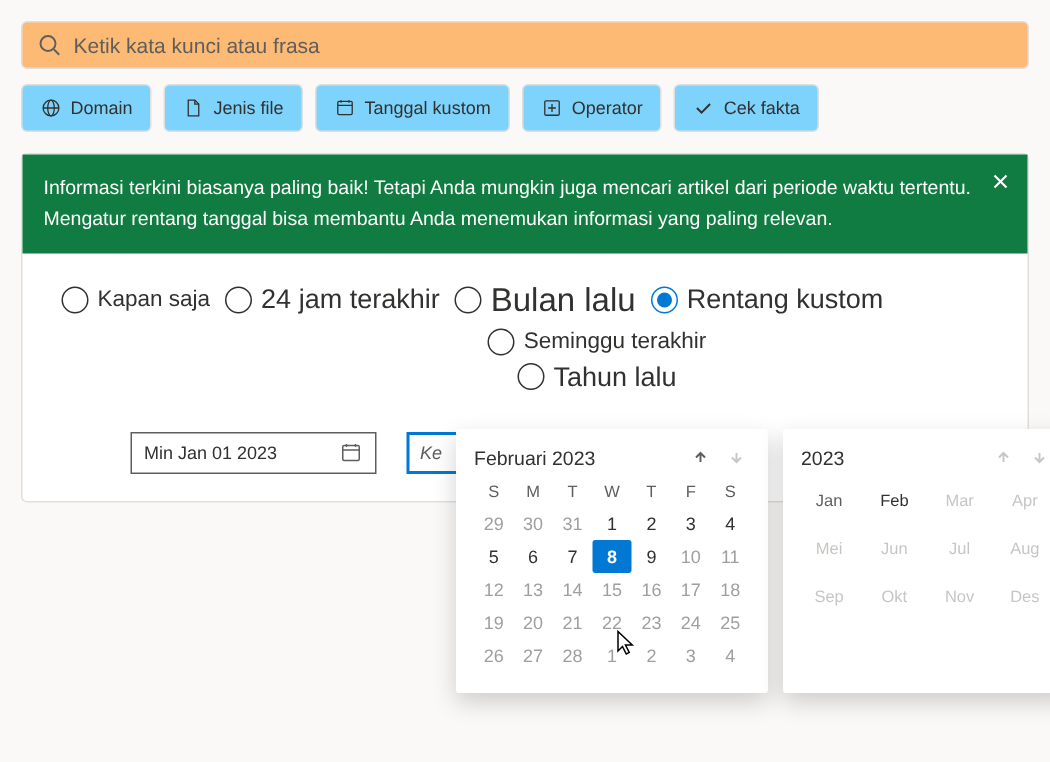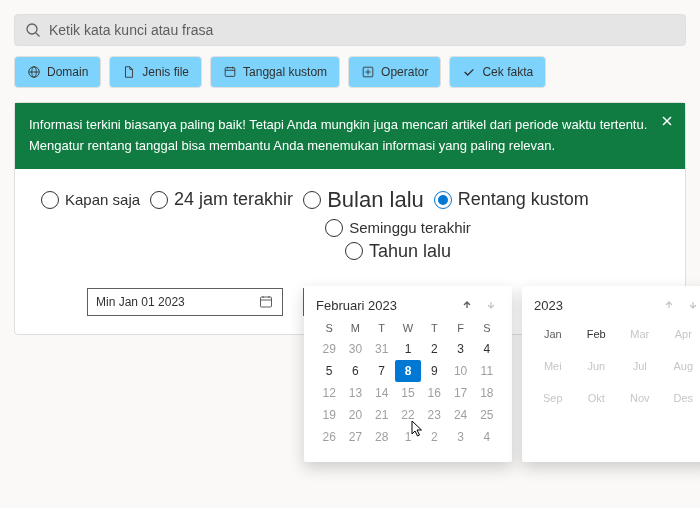--- a/index.html
+++ b/index.html
@@ -1,19 +1,19 @@
 <!DOCTYPE html>
 <html><head>
 <meta charset="utf-8">
 <style>
   * { box-sizing: border-box; margin: 0; padding: 0; }
   body { font-family: 'Segoe UI', Arial, sans-serif; background: #faf9f8; width: 700px; height: 508px; overflow: hidden; font-size: 13px; color: #323130; }
   .app { padding: 14px; position: relative; }
 
-  .search-row { background: #e5e5e5; border: 1px solid #e1dfdd; border-radius: 4px; padding: 7px 10px; display: flex; align-items: center; gap: 8px; margin-bottom: 10px; }
+  .search-row { background: #fdba74; border: 1px solid #e1dfdd; border-radius: 4px; padding: 7px 10px; display: flex; align-items: center; gap: 8px; margin-bottom: 10px; }
   .search-row svg { width: 16px; height: 16px; flex-shrink: 0; }
   .search-row span { color: #605e5c; font-size: 14px; }
 
   .filter-row { display: flex; gap: 8px; margin-bottom: 14px; }
   .filter-btn { background: #7dd3fc; border: 1px solid #e1dfdd; border-radius: 4px; padding: 8px 12px; display: flex; align-items: center; gap: 6px; cursor: pointer; font-size: 12px; color: #323130; }
   .filter-btn svg { width: 14px; height: 14px; }
 
   .card { background: #fff; border: 1px solid #e1dfdd; border-radius: 4px; padding: 0 0 18px 0; position: relative; }
   .banner { background: #107c41; color: #fff; padding: 12px 36px 12px 14px; font-size: 13px; line-height: 1.6; position: relative; }
   .banner-close { position: absolute; top: 10px; right: 10px; cursor: pointer; color: #fff; }
@@ -24,24 +24,24 @@
   .radio { display: inline-flex; align-items: center; gap: 6px; margin-right: 6px; cursor: pointer; }
   .radio .dot { width: 18px; height: 18px; border: 1px solid #323130; border-radius: 50%; display: inline-flex; align-items: center; justify-content: center; flex-shrink: 0; position: relative; }
   .radio.selected .dot { border-color: #0078d4; }
   .radio.selected .dot::after { content: ''; width: 10px; height: 10px; background: #0078d4; border-radius: 50%; }
   .radio.r-lg { font-size: 18px; }
   .radio.r-xl { font-size: 22px; }
   .radio.r-md { font-size: 15px; }
   .second-line { margin-left: 96px; flex-direction: column; }
 
   .date-inputs { padding: 8px 0 0 72px; display: flex; gap: 20px; }
-  .date-field { border: 1px solid #605e5c; background: #fff; display: flex; align-items: center; padding: 5px 8px; width: 196px; justify-content: space-between; font-size: 12px; cursor: pointer; }
+  .date-field { border: 1px solid #605e5c; background: #fff; display: flex; align-items: center; padding: 5px 8px; width: 164px; justify-content: space-between; font-size: 12px; cursor: pointer; }
   .date-field.focus { border-color: #0078d4; border-width: 2px; padding: 4px 7px; }
   .date-field svg { width: 16px; height: 16px; color: #605e5c; }
-  .date-field .ph { color: #605e5c; }
+  .date-field .ph { color: #605e5c; font-style: italic; }
 
   
   .popups { position: absolute; top: 286px; left: 304px; display: flex; gap: 10px; }
   .popup { background: #fff; box-shadow: 0 6px 16px rgba(0,0,0,0.18); border-radius: 2px; padding: 10px 12px 14px 12px; }
   .pop-day { width: 208px; }
   .pop-head { display: flex; align-items: center; justify-content: space-between; margin-bottom: 6px; }
   .pop-title { font-size: 13px; font-weight: 400; color: #323130; }
   .pop-nav { display: flex; gap: 6px; }
   .nav-arrow { width: 18px; height: 18px; display: flex; align-items: center; justify-content: center; cursor: pointer; color: #605e5c; }
   .nav-arrow.disabled { color: #c8c6c4; cursor: default; }

